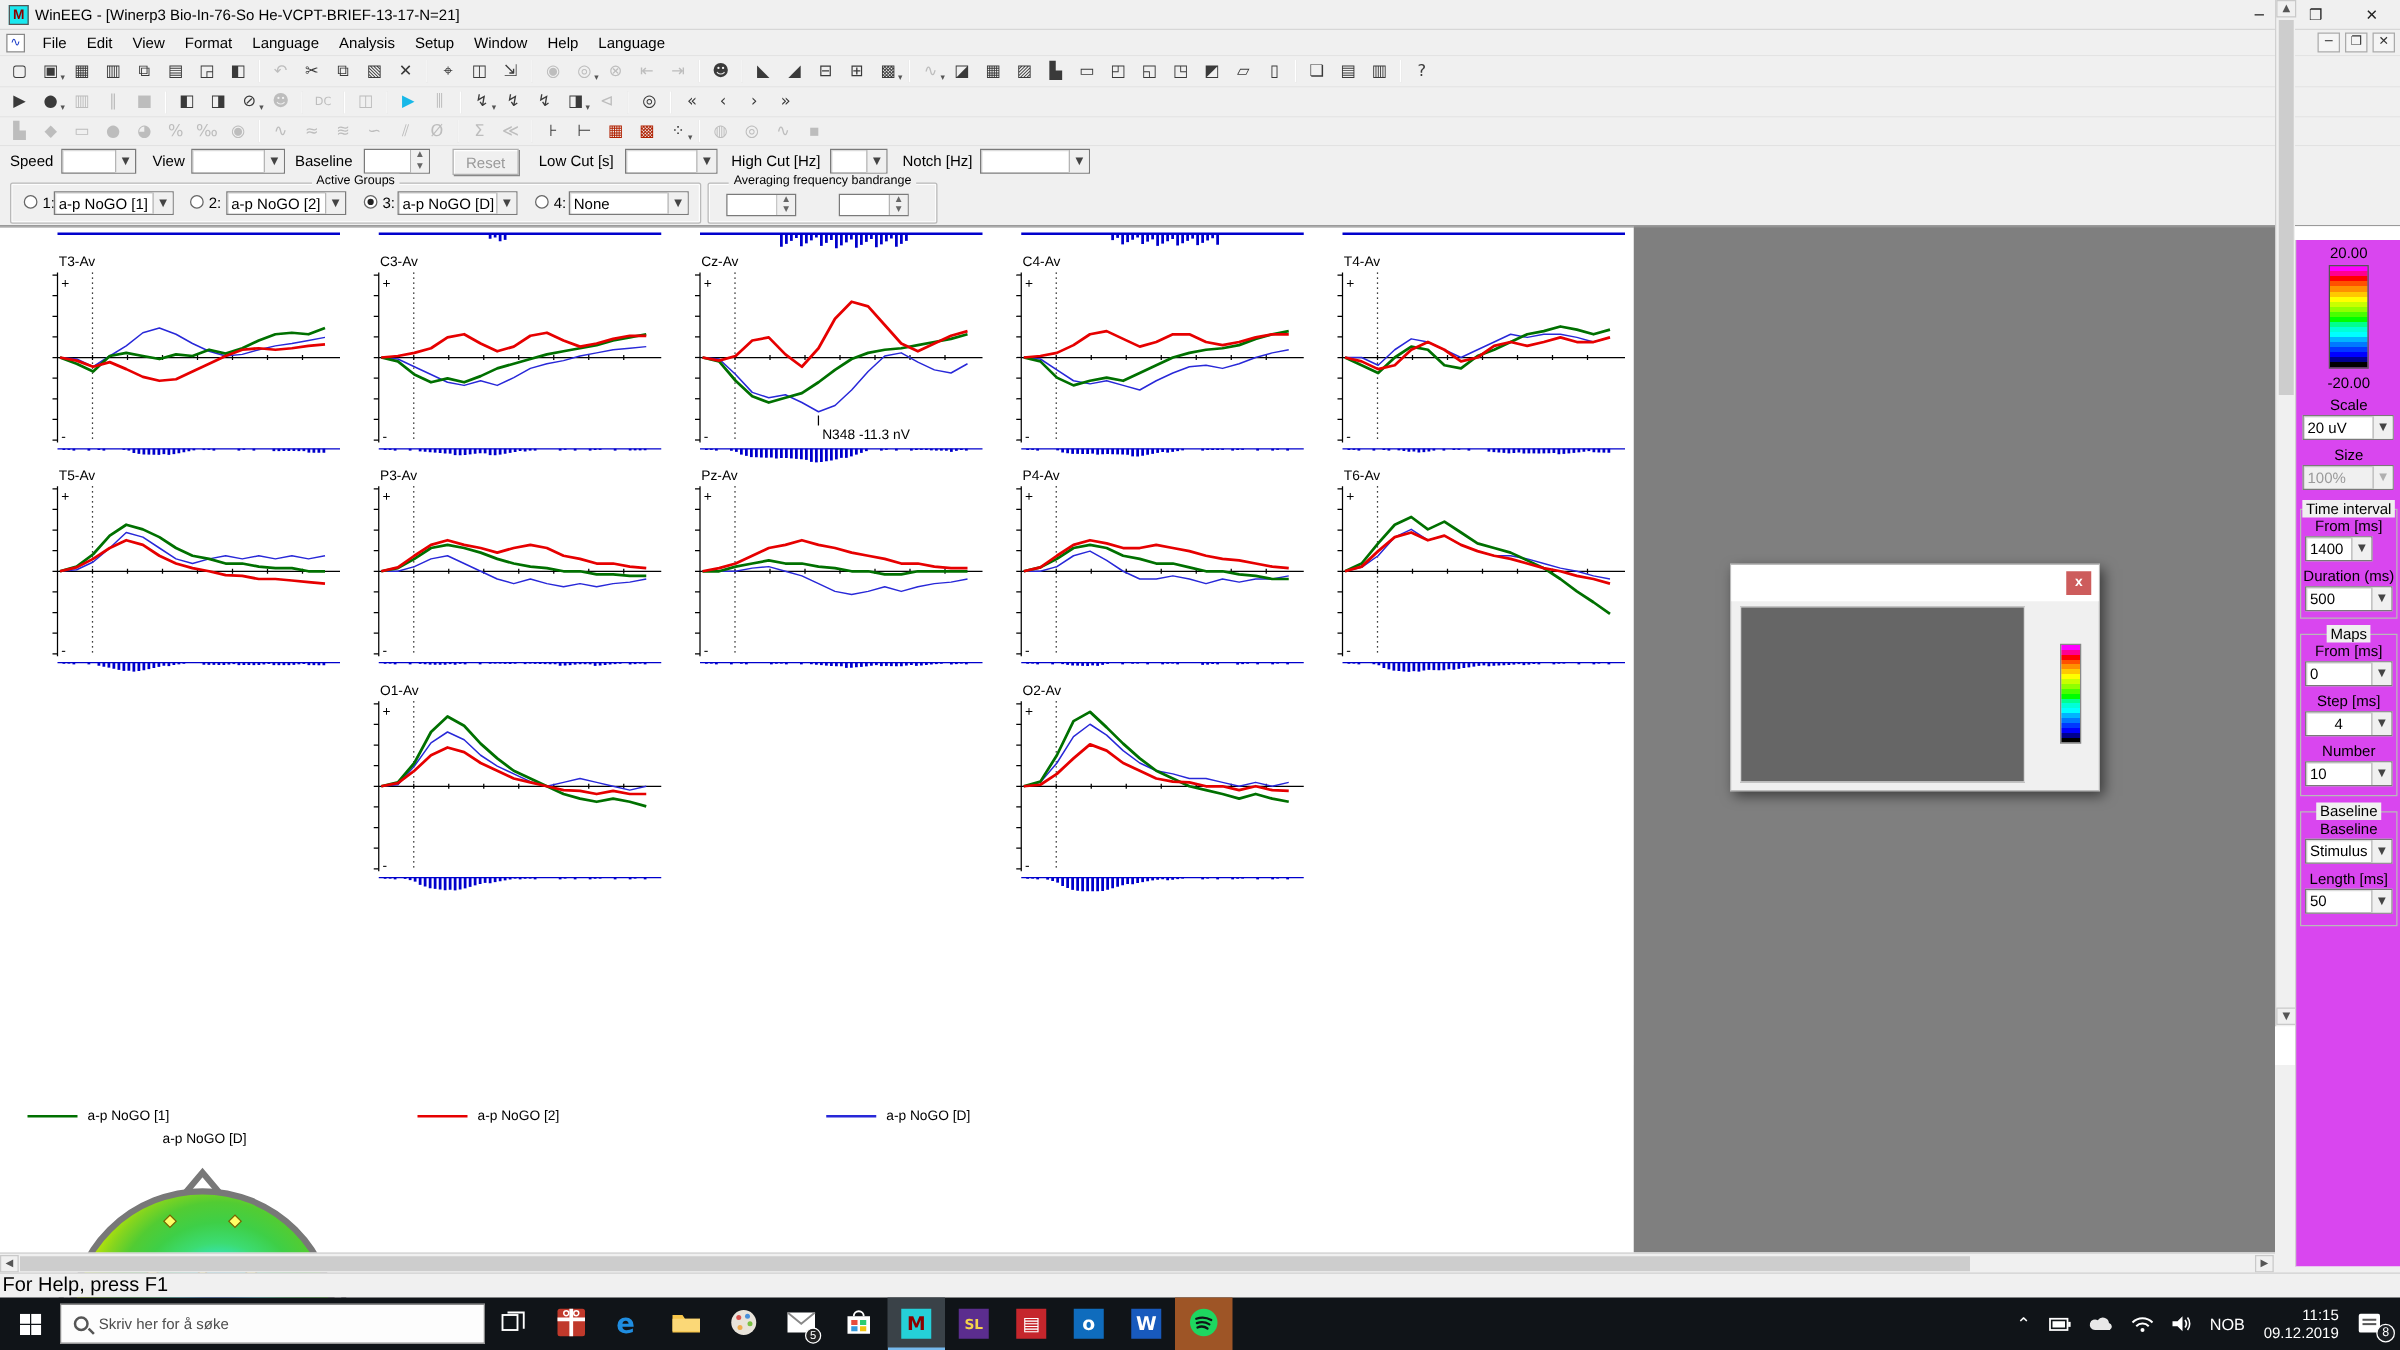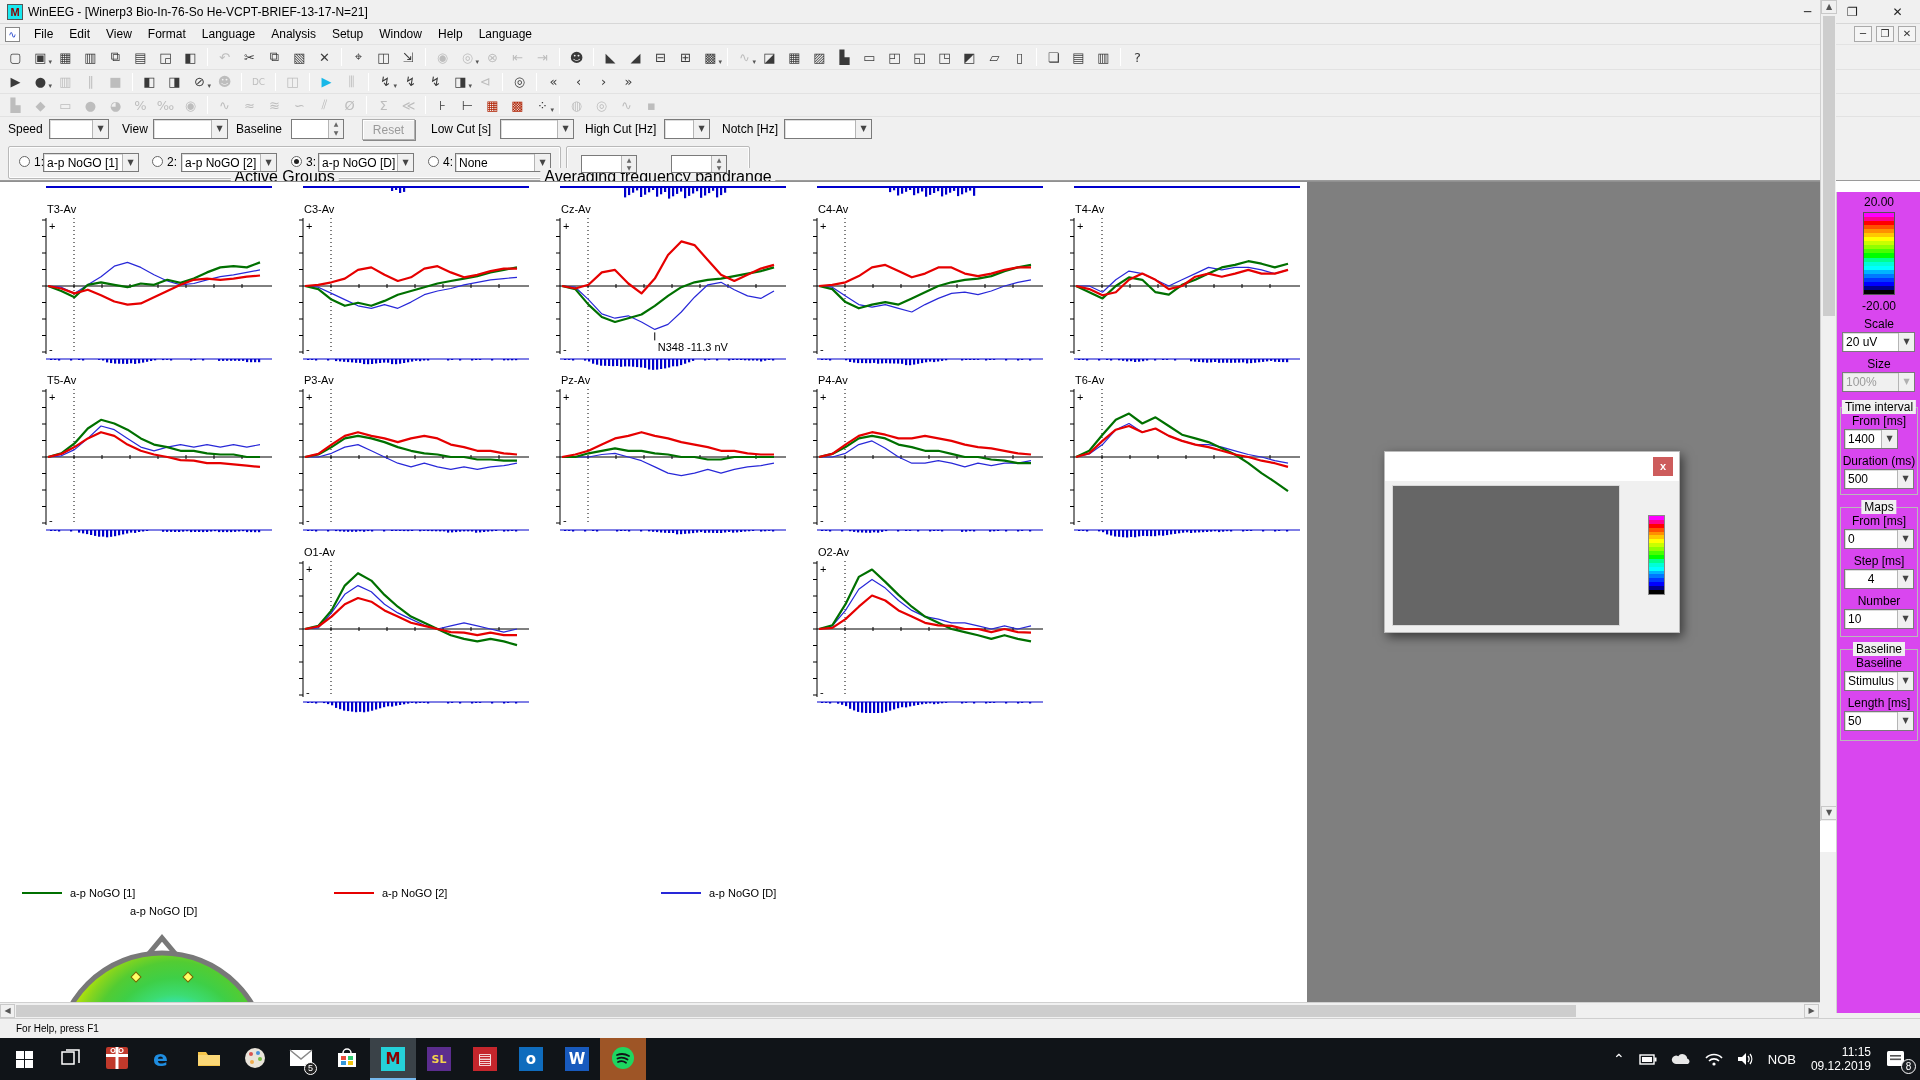--- a/index.html
+++ b/index.html
@@ -43,21 +43,21 @@
   .combo.disabled .btn { color:#b0b0b0; }
   .spin { position:absolute; top:2px; height:20px; background:#fff; border:1px solid #7a7a7a; display:flex; }
   .spin .val { flex:1; }
   .spin .arrows { width:15px; display:flex; flex-direction:column; border-left:1px solid #b5b5b5; }
   .spin .arrows div { flex:1; background:#f0f0f0; font-size:6px; line-height:8px; text-align:center; color:#666; font-family:"DejaVu Sans",sans-serif; }
   .pushbtn { position:absolute; top:2px; height:21px; background:#f0f0f0; border:1px solid #b0b0b0; box-shadow:1px 1px 0 #888, inset 1px 1px 0 #fff; text-align:center; font-size:12px; color:#9a9a9a; padding-top:3px; }
 
   
   #groupsrow { left:0; top:142px; width:1920px; height:39px; background:#f0f0f0; border-bottom:1px solid #9a9a9a; }
   .fieldset { position:absolute; border:1px solid #b9b9b9; border-radius:2px; box-shadow:inset 0 0 0 1px #fdfdfd; }
-  .fieldset .legend { position:absolute; top:-8px; left:50%; transform:translateX(-50%); background:#f0f0f0; padding:0 4px; font-size:16px; white-space:nowrap;margin-top:29px; }
+  .fieldset .legend { position:absolute; top:-8px; left:50%; transform:translateX(-50%); background:#f0f0f0; padding:0 4px; font-size:10px; white-space:nowrap; }
   .radio { position:absolute; top:9px; width:11px; height:11px; border:1px solid #666; border-radius:50%; background:#fff; }
   .radio.sel::after { content:""; position:absolute; left:2px; top:2px; width:5px; height:5px; border-radius:50%; background:#222; }
   .rnum { position:absolute; top:8px; font-size:12px; }
 
   
   #main { left:0; top:181px; width:1920px; height:671px; background:#fff; }
   #eeg-panel { left:0; top:0; width:1307px; height:821px; background:#fff; border-top:1px solid #909090; }
   #gray-area { left:1307px; top:0; width:513px; height:821px; background:#7f7f7f; border-top:1px solid #909090; }
 
   .chart { position:absolute; width:244px; height:170px; }
@@ -84,21 +84,21 @@
 
   
   #popup { left:1384px; top:451px; width:296px; height:182px; background:#f0f0f0; box-shadow:3px 4px 10px rgba(0,0,0,.55); border:1px solid #bbb; }
   #popup-title { position:absolute; left:0; top:0; width:100%; height:29px; background:#fff; }
   #popup-close { position:absolute; right:6px; top:5px; width:20px; height:19px; background:#cd5c5c; color:#fff; font-size:11px; font-weight:bold; text-align:center; line-height:19px; }
   #popup-image { position:absolute; left:7px; top:33px; width:228px; height:141px; background:#666; border:1px solid #d9d9d9; }
   #popup-cbar { position:absolute; left:263px; top:63px; width:17px; height:80px; border:1px solid #888; }
 
   
   #statusbar { left:0; top:1018px; width:1920px; height:20px; background:#f0f0f0; border-top:1px solid #cfcfcf; display:flex; align-items:center; }
-  #status-text { padding-left:16px; font-size:10px; }
+  #status-text { padding-left:2px; font-size:16px; }
 
   
   #taskbar { left:0; top:1038px; width:1920px; height:42px; background:#101418; display:flex; align-items:center; }
   #start-btn { width:48px; height:42px; display:flex; align-items:center; justify-content:center; }
   #search-box { width:340px; height:32px; background:#fdfdfd; border:1px solid #8a8a8a; display:flex; align-items:center; color:#4d4d4d; }
   #search-box .mag { width:12px; height:12px; border:2px solid #555; border-radius:50%; margin:0 8px 0 10px; position:relative; }
   #search-box .mag::after { content:""; position:absolute; left:9px; top:9px; width:6px; height:2px; background:#555; transform:rotate(45deg); }
   .tb-app { width:46px; height:42px; display:flex; align-items:center; justify-content:center; position:relative; }
   .tb-app.active { background:#3a4248; box-shadow:inset 0 -2px 0 #76b9ed; }
   .tb-app .badge { position:absolute; right:7px; bottom:5px; min-width:13px; height:13px; border-radius:50%; background:#222; border:1px solid #fff; color:#fff; font-size:9px; line-height:11px; text-align:center; }
@@ -1397,20 +1397,24 @@
 
   <div id="taskbar" class="abs">
     <div id="start-btn">
       <svg width="17" height="17" viewBox="0 0 17 17">
         <rect x="0" y="0" width="8" height="8" fill="#fff"></rect>
           <rect x="9" y="0" width="8" height="8" fill="#fff"></rect>
         <rect x="0" y="9" width="8" height="8" fill="#fff"></rect>
           <rect x="9" y="9" width="8" height="8" fill="#fff"></rect>
       </svg>
     </div>
+    <div id="search-box">
+      <div class="mag"></div>
+      <span>Skriv her for å søke</span>
+    </div>
     <div id="tb-apps" style="display:flex">
         <div class="tb-app">
           <div><svg width="22" height="22">
               <rect x="2" y="5" width="12" height="12" fill="none" stroke="#fff" stroke-width="1.5"></rect>
               <path d="M6 3 h13 v13" fill="none" stroke="#fff" stroke-width="1.5"></path>
             </svg></div>
         </div>
         <div class="tb-app">
           <div><svg width="24" height="24">
               <rect x="1" y="1" width="22" height="22" rx="2" fill="#c0392b"></rect>

